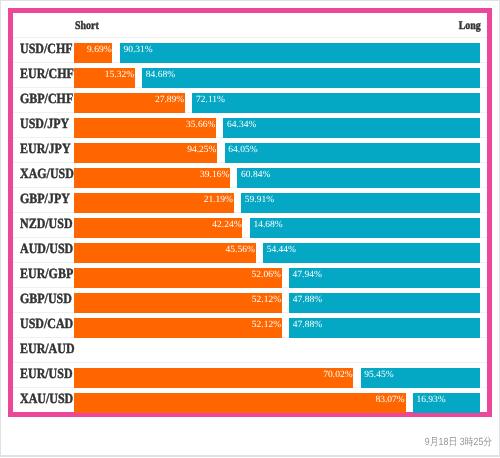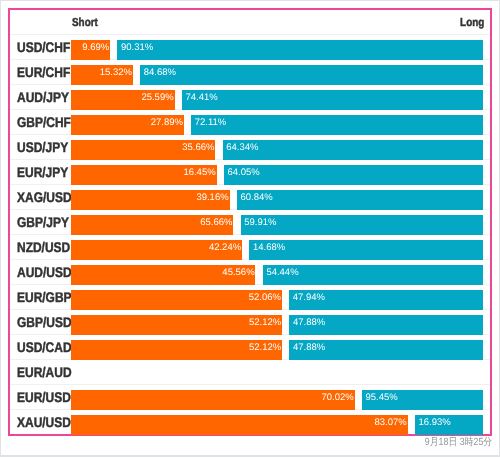--- a/index.html
+++ b/index.html
@@ -22,21 +22,22 @@
     left: 1px; top: 1px;
     width: 497.5px; height: 453.5px;
     background: #ffffff;
     overflow: hidden;
   }
   #table {
     position: absolute;
     left: 7.4px; top: 6.8px;
     width: 484.1px;
     box-sizing: border-box;
-    border: 2px solid #ec4899;
+    border: 5px solid #ec4899;
+    font-family: Liberation Serif, serif;
   }
   .row {
     display: flex;
     align-items: center;
     height: 25px;
     border-bottom: 1px solid #f0f0f0;
     box-sizing: border-box;
   }
   .row:last-child { border-bottom: none; height: 24px; }
   .hdr { height: 25px; }
@@ -118,58 +119,51 @@
           </div>
         </div>
         <div class="row">
           <div class="pair"><span>EUR/CHF</span></div>
           <div class="barzone">
             <div class="bar-short" title="Short" style="width:calc((100% - 7.2px) * 0.1532)"><i>15.32%</i></div>
             <div class="bar-long" title="Long" style="width:calc((100% - 7.2px) * 0.8468000000000001)"><i>84.68%</i></div>
           </div>
         </div>
         <div class="row">
-          <div class="pair"><span>AUD/JPY</span></div>
-          <div class="barzone">
-            <div class="bar-short" title="Short" style="width:calc((100% - 7.2px) * 0.2559)"><i>25.59%</i></div>
-            <div class="bar-long" title="Long" style="width:calc((100% - 7.2px) * 0.7441)"><i>74.41%</i></div>
-          </div>
-        </div>
-        <div class="row">
           <div class="pair"><span>GBP/CHF</span></div>
           <div class="barzone">
             <div class="bar-short" title="Short" style="width:calc((100% - 7.2px) * 0.2789)"><i>27.89%</i></div>
             <div class="bar-long" title="Long" style="width:calc((100% - 7.2px) * 0.7211)"><i>72.11%</i></div>
           </div>
         </div>
         <div class="row">
           <div class="pair"><span>USD/JPY</span></div>
           <div class="barzone">
             <div class="bar-short" title="Short" style="width:calc((100% - 7.2px) * 0.3566)"><i>35.66%</i></div>
             <div class="bar-long" title="Long" style="width:calc((100% - 7.2px) * 0.6434000000000001)"><i>64.34%</i></div>
           </div>
         </div>
         <div class="row">
           <div class="pair"><span>EUR/JPY</span></div>
           <div class="barzone">
-            <div class="bar-short" title="Short" style="width:calc((100% - 7.2px) * 0.35950000000000004)"><i>16.45%</i></div>
+            <div class="bar-short" title="Short" style="width:calc((100% - 7.2px) * 0.35950000000000004)"><i>94.25%</i></div>
             <div class="bar-long" title="Long" style="width:calc((100% - 7.2px) * 0.6405)"><i>64.05%</i></div>
           </div>
         </div>
         <div class="row">
           <div class="pair"><span>XAG/USD</span></div>
           <div class="barzone">
             <div class="bar-short" title="Short" style="width:calc((100% - 7.2px) * 0.39159999999999995)"><i>39.16%</i></div>
             <div class="bar-long" title="Long" style="width:calc((100% - 7.2px) * 0.6084)"><i>60.84%</i></div>
           </div>
         </div>
         <div class="row">
           <div class="pair"><span>GBP/JPY</span></div>
           <div class="barzone">
-            <div class="bar-short" title="Short" style="width:calc((100% - 7.2px) * 0.40090000000000003)"><i>65.66%</i></div>
+            <div class="bar-short" title="Short" style="width:calc((100% - 7.2px) * 0.40090000000000003)"><i>21.19%</i></div>
             <div class="bar-long" title="Long" style="width:calc((100% - 7.2px) * 0.5991)"><i>59.91%</i></div>
           </div>
         </div>
         <div class="row">
           <div class="pair"><span>NZD/USD</span></div>
           <div class="barzone">
             <div class="bar-short" title="Short" style="width:calc((100% - 7.2px) * 0.4224)"><i>42.24%</i></div>
             <div class="bar-long" title="Long" style="width:calc((100% - 7.2px) * 0.5776)"><i>14.68%</i></div>
           </div>
         </div>

